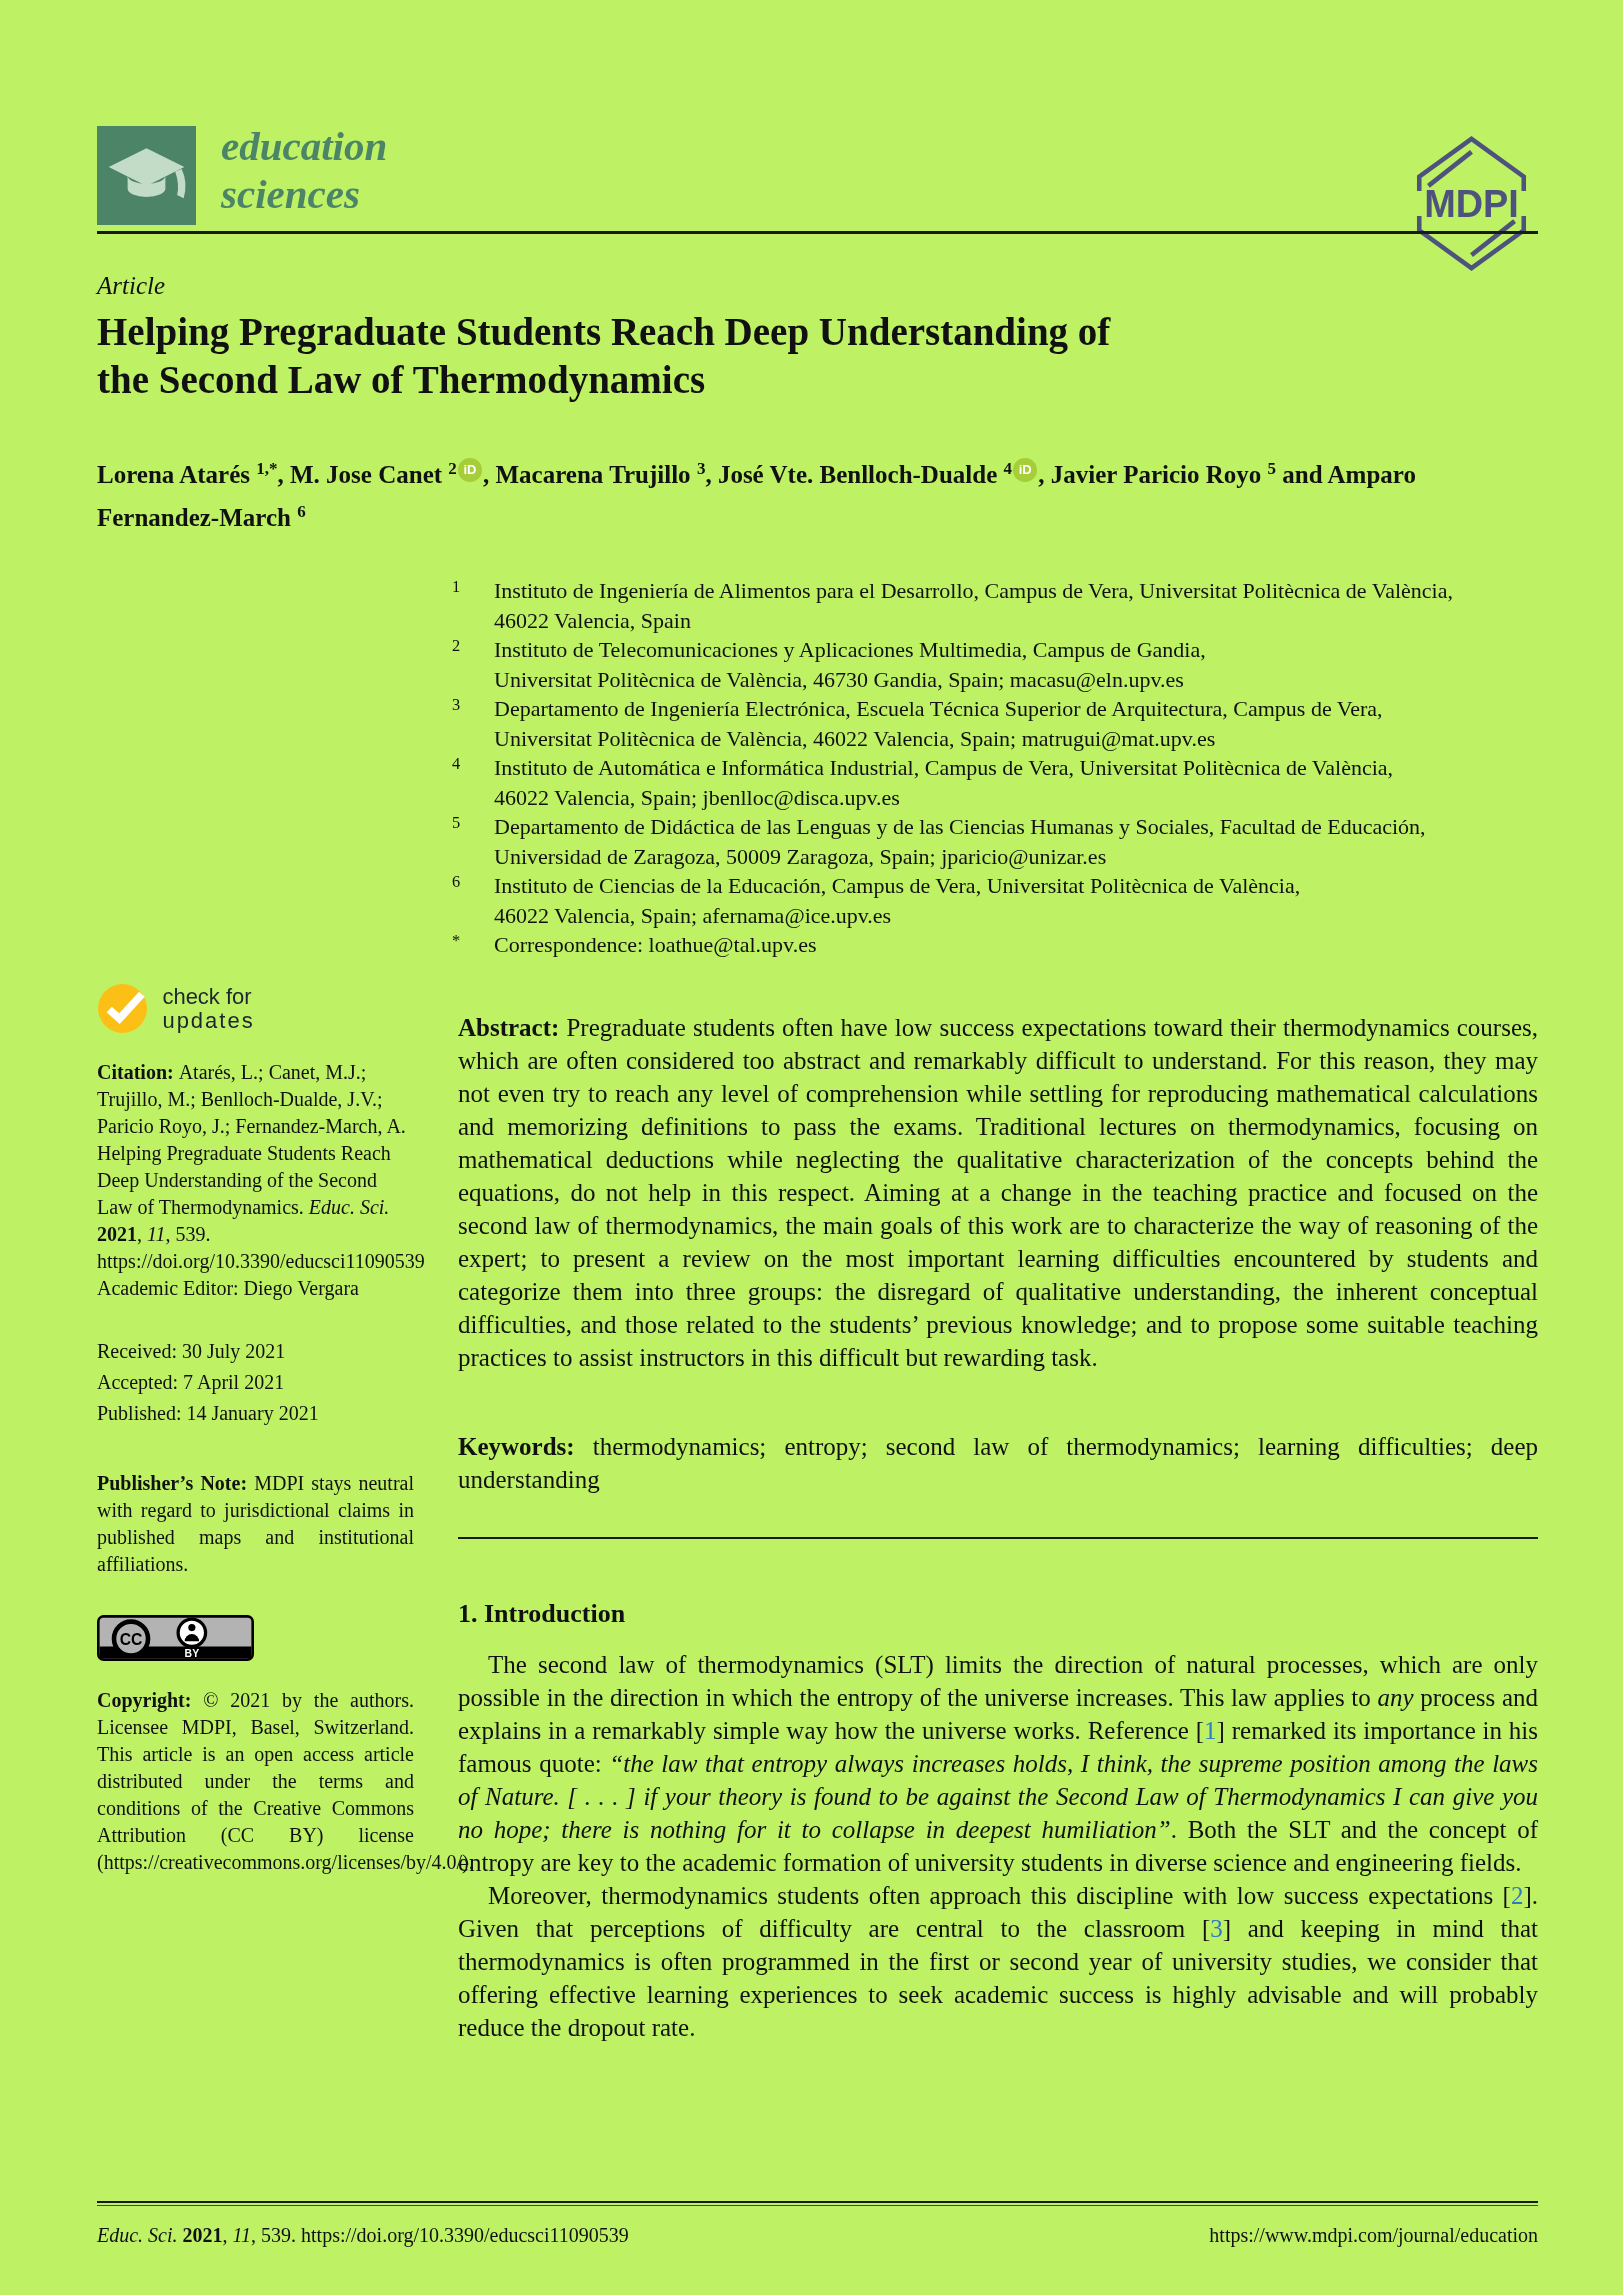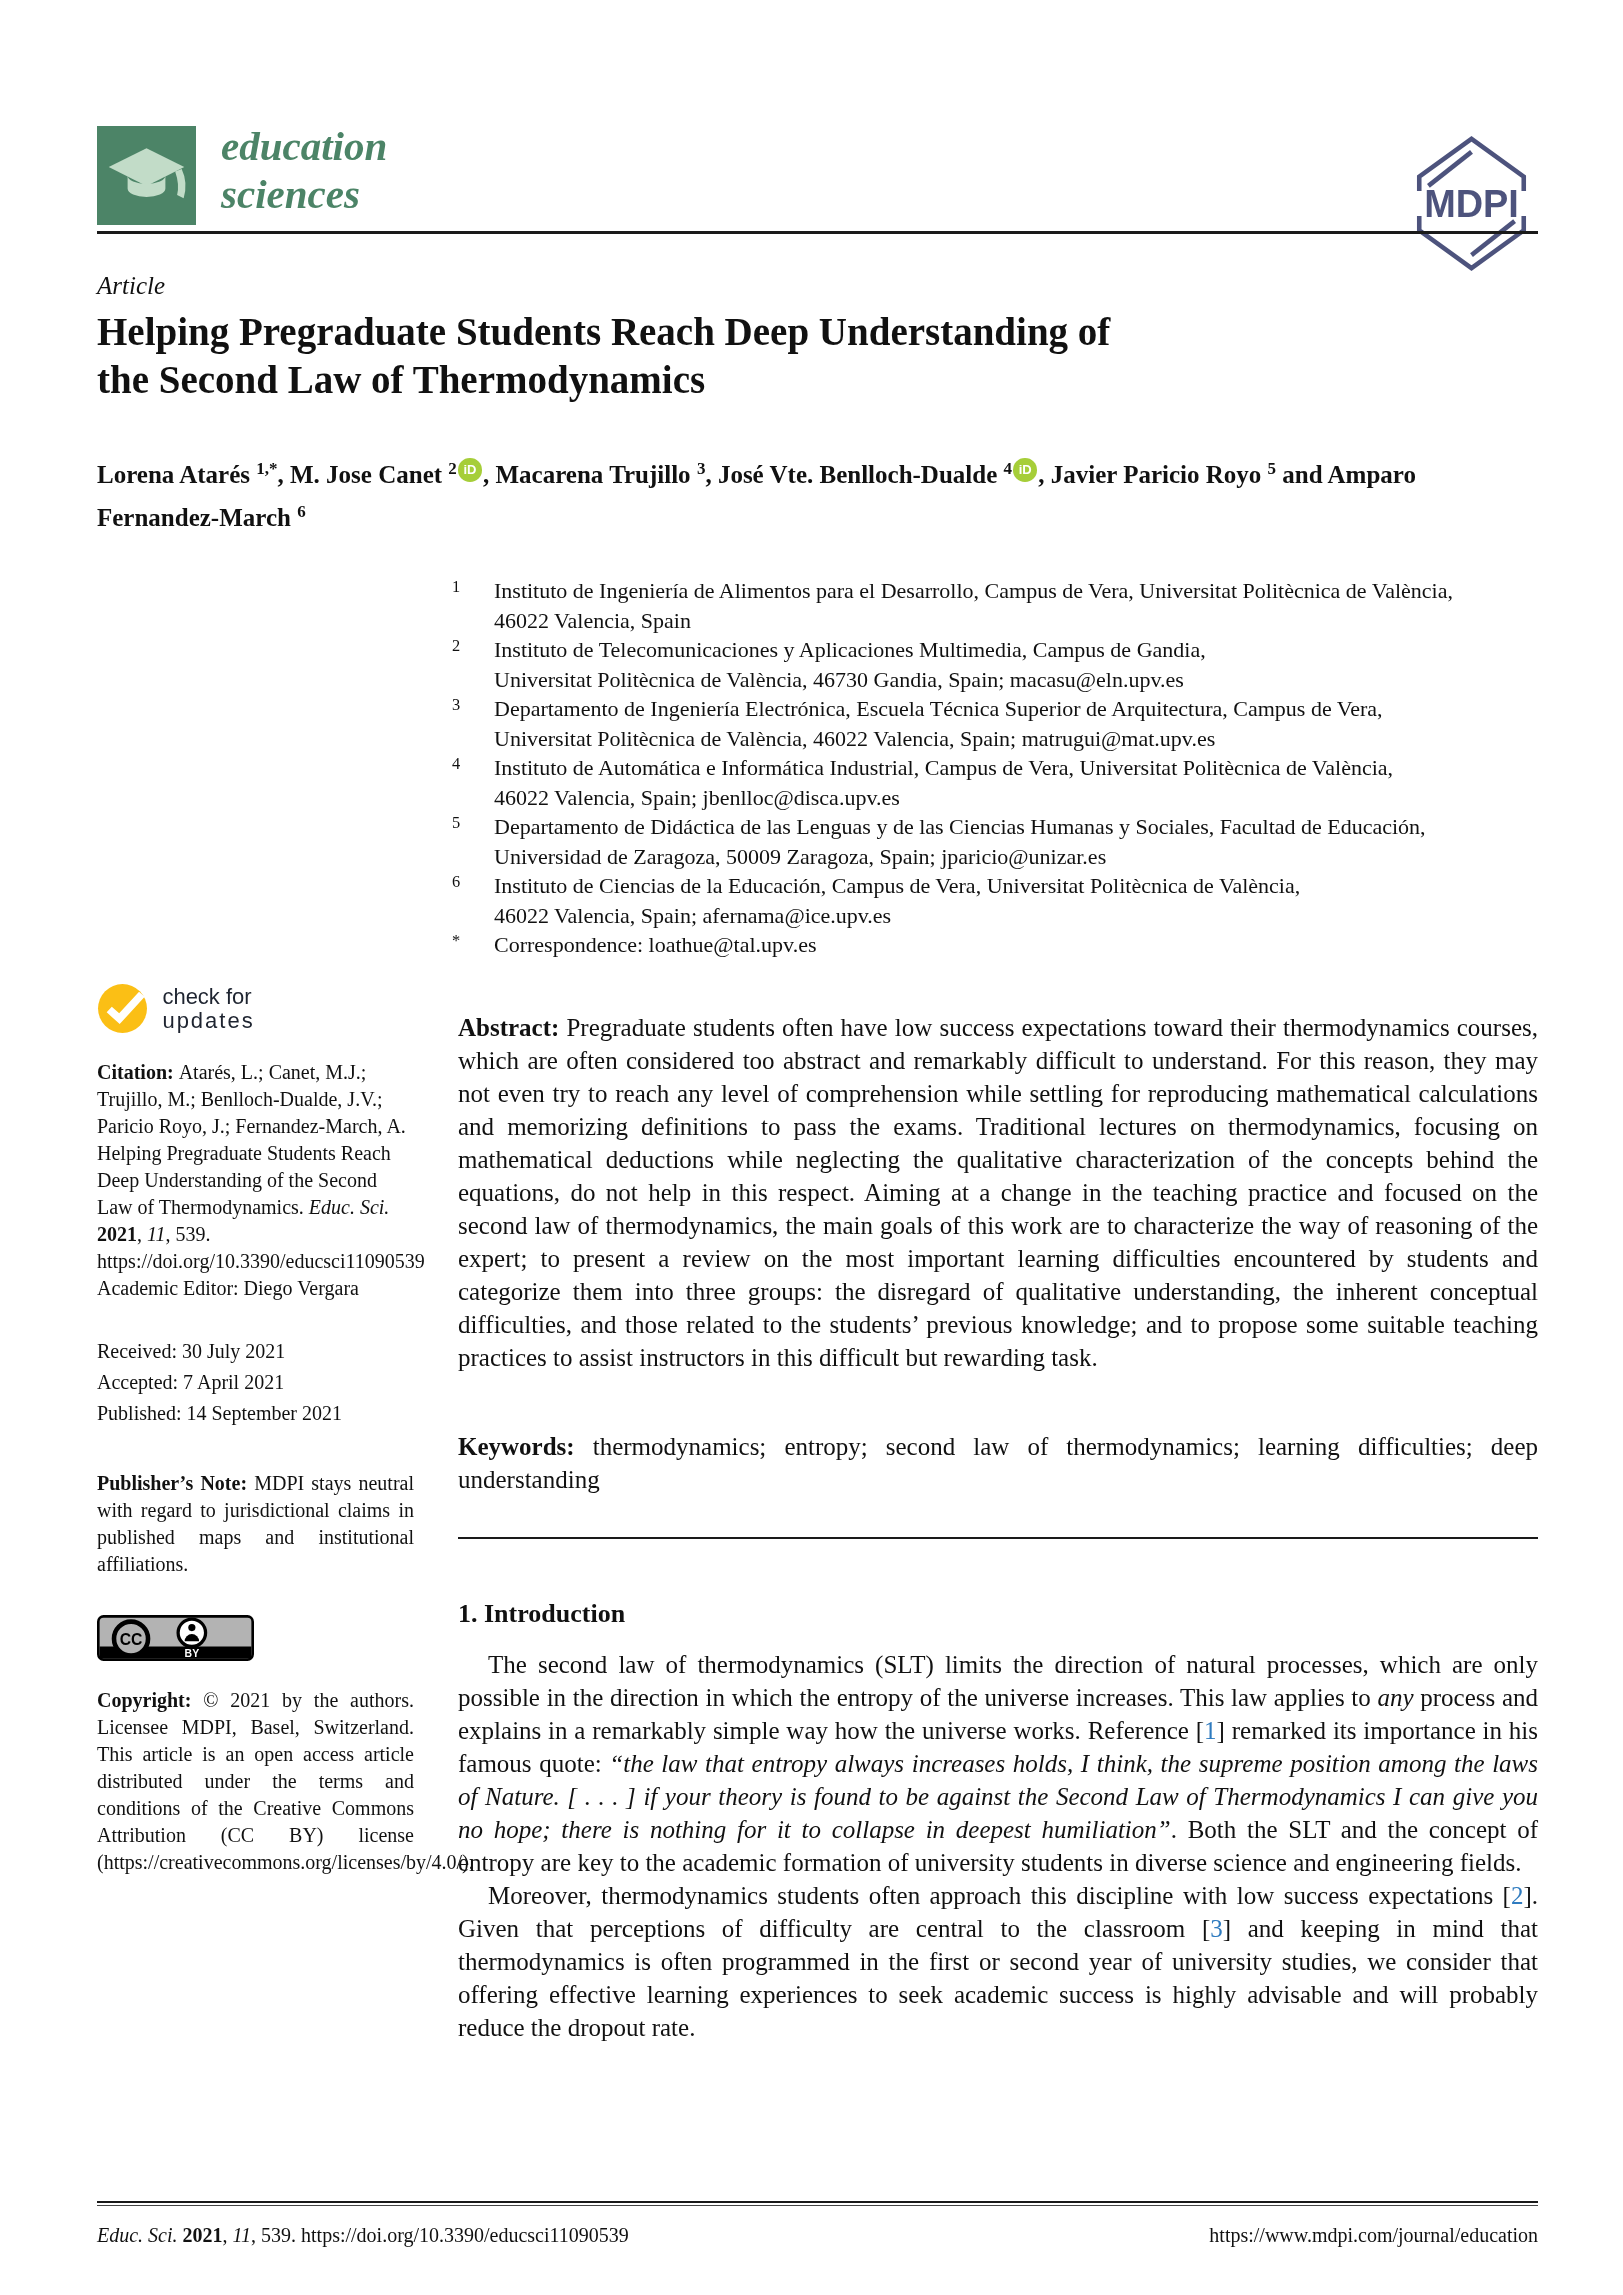--- a/index.html
+++ b/index.html
@@ -3,21 +3,21 @@
 <meta charset="utf-8">
 <style>
   :root{
     --accent-green:#4C8467; --accent-green-light:#C2DCC8; --mdpi-indigo:#4D537D;
     --link-blue:#2F7BBF; --orcid-green:#A6CE39; --crossmark-yellow:#FBBF15;
     --cc-gray:#B3B3B3; --ink:#111111;
   }
   *{margin:0;padding:0;box-sizing:border-box;}
   html,body{background:#888;}
   #page{
-    position:relative;width:1623px;height:2295px;background:#ffffff;
+    position:relative;width:1623px;height:2295px;background:#bef264;
     font-family:"Liberation Serif", serif;color:var(--ink);margin:0 auto;overflow:hidden;
   }
   
   #journal-logo{position:absolute;left:97px;top:126px;display:flex;align-items:flex-start;}
   #logo-square{width:99px;height:99px;display:block;}
   #logo-wordmark{margin-left:25px;margin-top:-3.9px;font-style:italic;font-weight:600;
     font-size:41px;line-height:48px;color:var(--accent-green);}
   #mdpi-logo{position:absolute;left:1406px;top:131px;width:131px;height:145px;}
   #header-rule{position:absolute;left:97px;top:231px;width:1441px;height:3.3px;background:#1a1a1a;}
   #article-type{position:absolute;left:97px;top:272px;font-style:italic;font-size:25px;}
@@ -147,21 +147,21 @@
       </div>
     </div>
 
     <div id="citation-block"><span class="bold">Citation: </span><span>Atarés, L.; Canet, M.J.; Trujillo, M.; Benlloch-Dualde, J.V.; Paricio Royo, J.; Fernandez-March, A. Helping Pregraduate Students Reach Deep Understanding of the Second Law of Thermodynamics. </span><span class="italic">Educ. Sci. </span><span class="bold">2021</span><span>, </span><span class="italic">11</span><span>, 539. </span><span>https://doi.org/10.3390/educsci11090539</span></div>
 
     <div id="academic-editor">Academic Editor: Diego Vergara</div>
 
     <div id="dates-block">
       <div>Received: 30 July 2021</div>
       <div>Accepted: 7 April 2021</div>
-      <div>Published: 14 September 2021</div>
+      <div>Published: 14 January 2021</div>
     </div>
 
     <div id="publishers-note">
       <span class="bold">Publisher’s Note:</span><span> MDPI stays neutral with regard to jurisdictional claims in published maps and institutional affiliations.</span>
     </div>
 
     <svg id="cc-badge" viewBox="0 0 240 70" style="font-size:31px">
       <rect x="2" y="2" width="236" height="66" rx="8" fill="#B3B3B3" stroke="#000" stroke-width="4"></rect>
       <rect x="4" y="48" width="232" height="18" fill="#000"></rect>
       <circle cx="52" cy="36" r="26" fill="#B3B3B3" stroke="#000" stroke-width="7"></circle>

